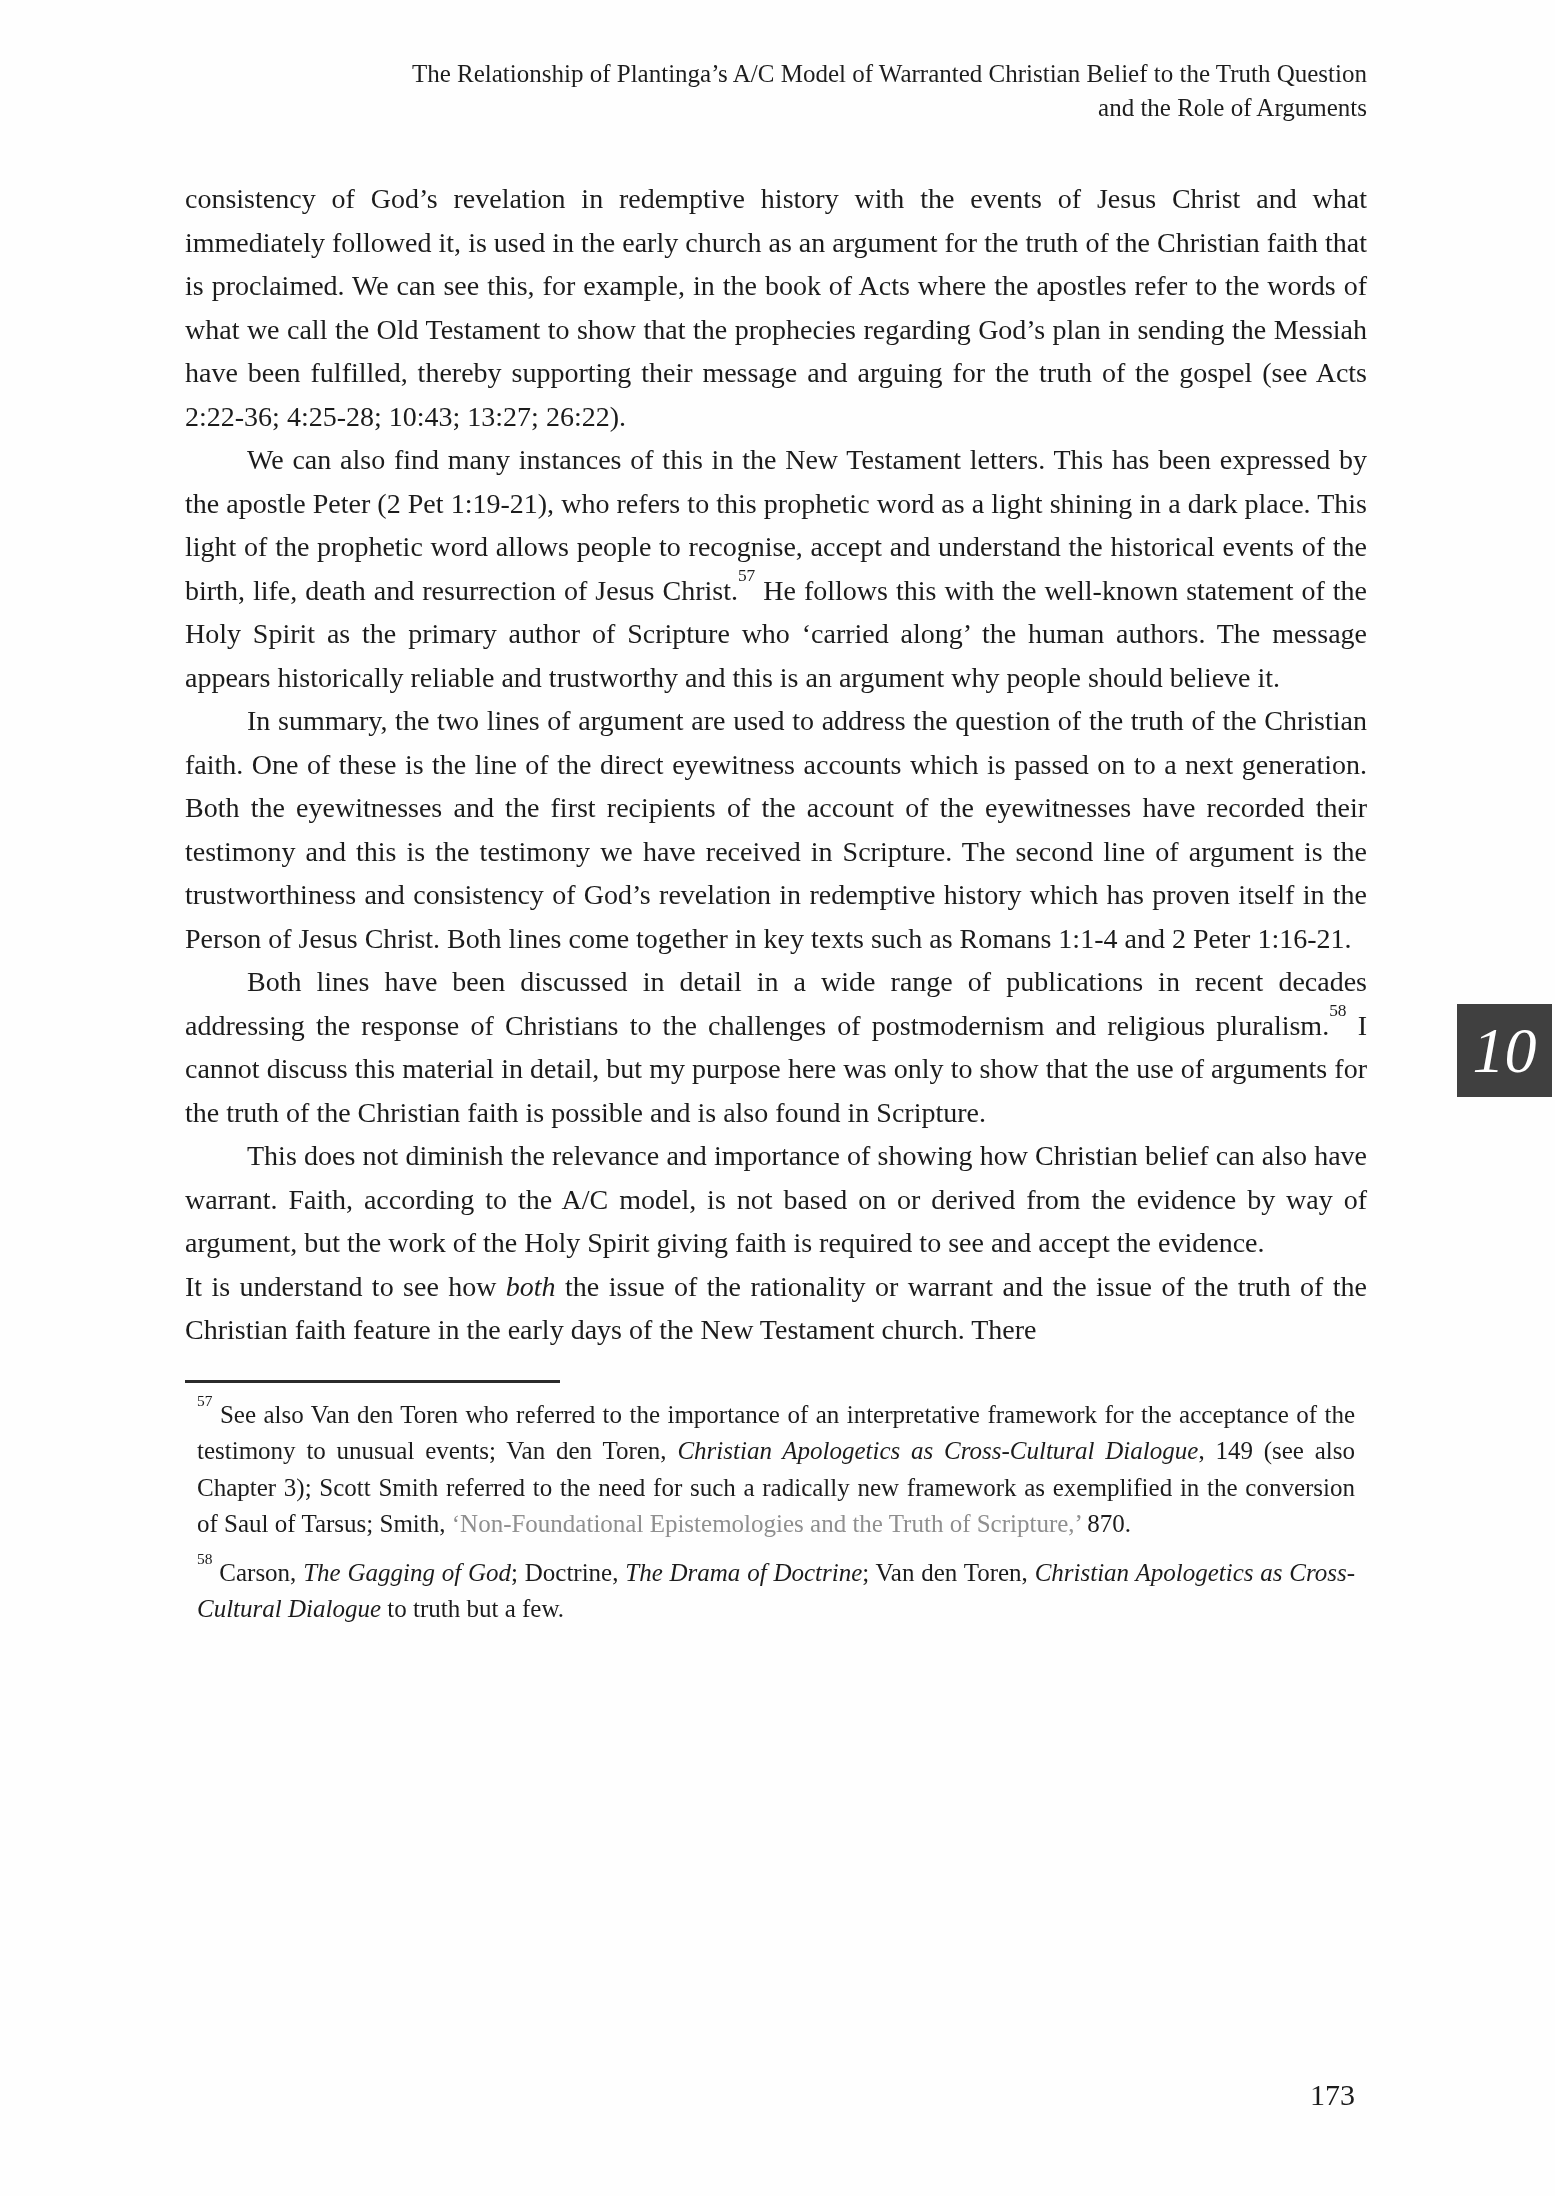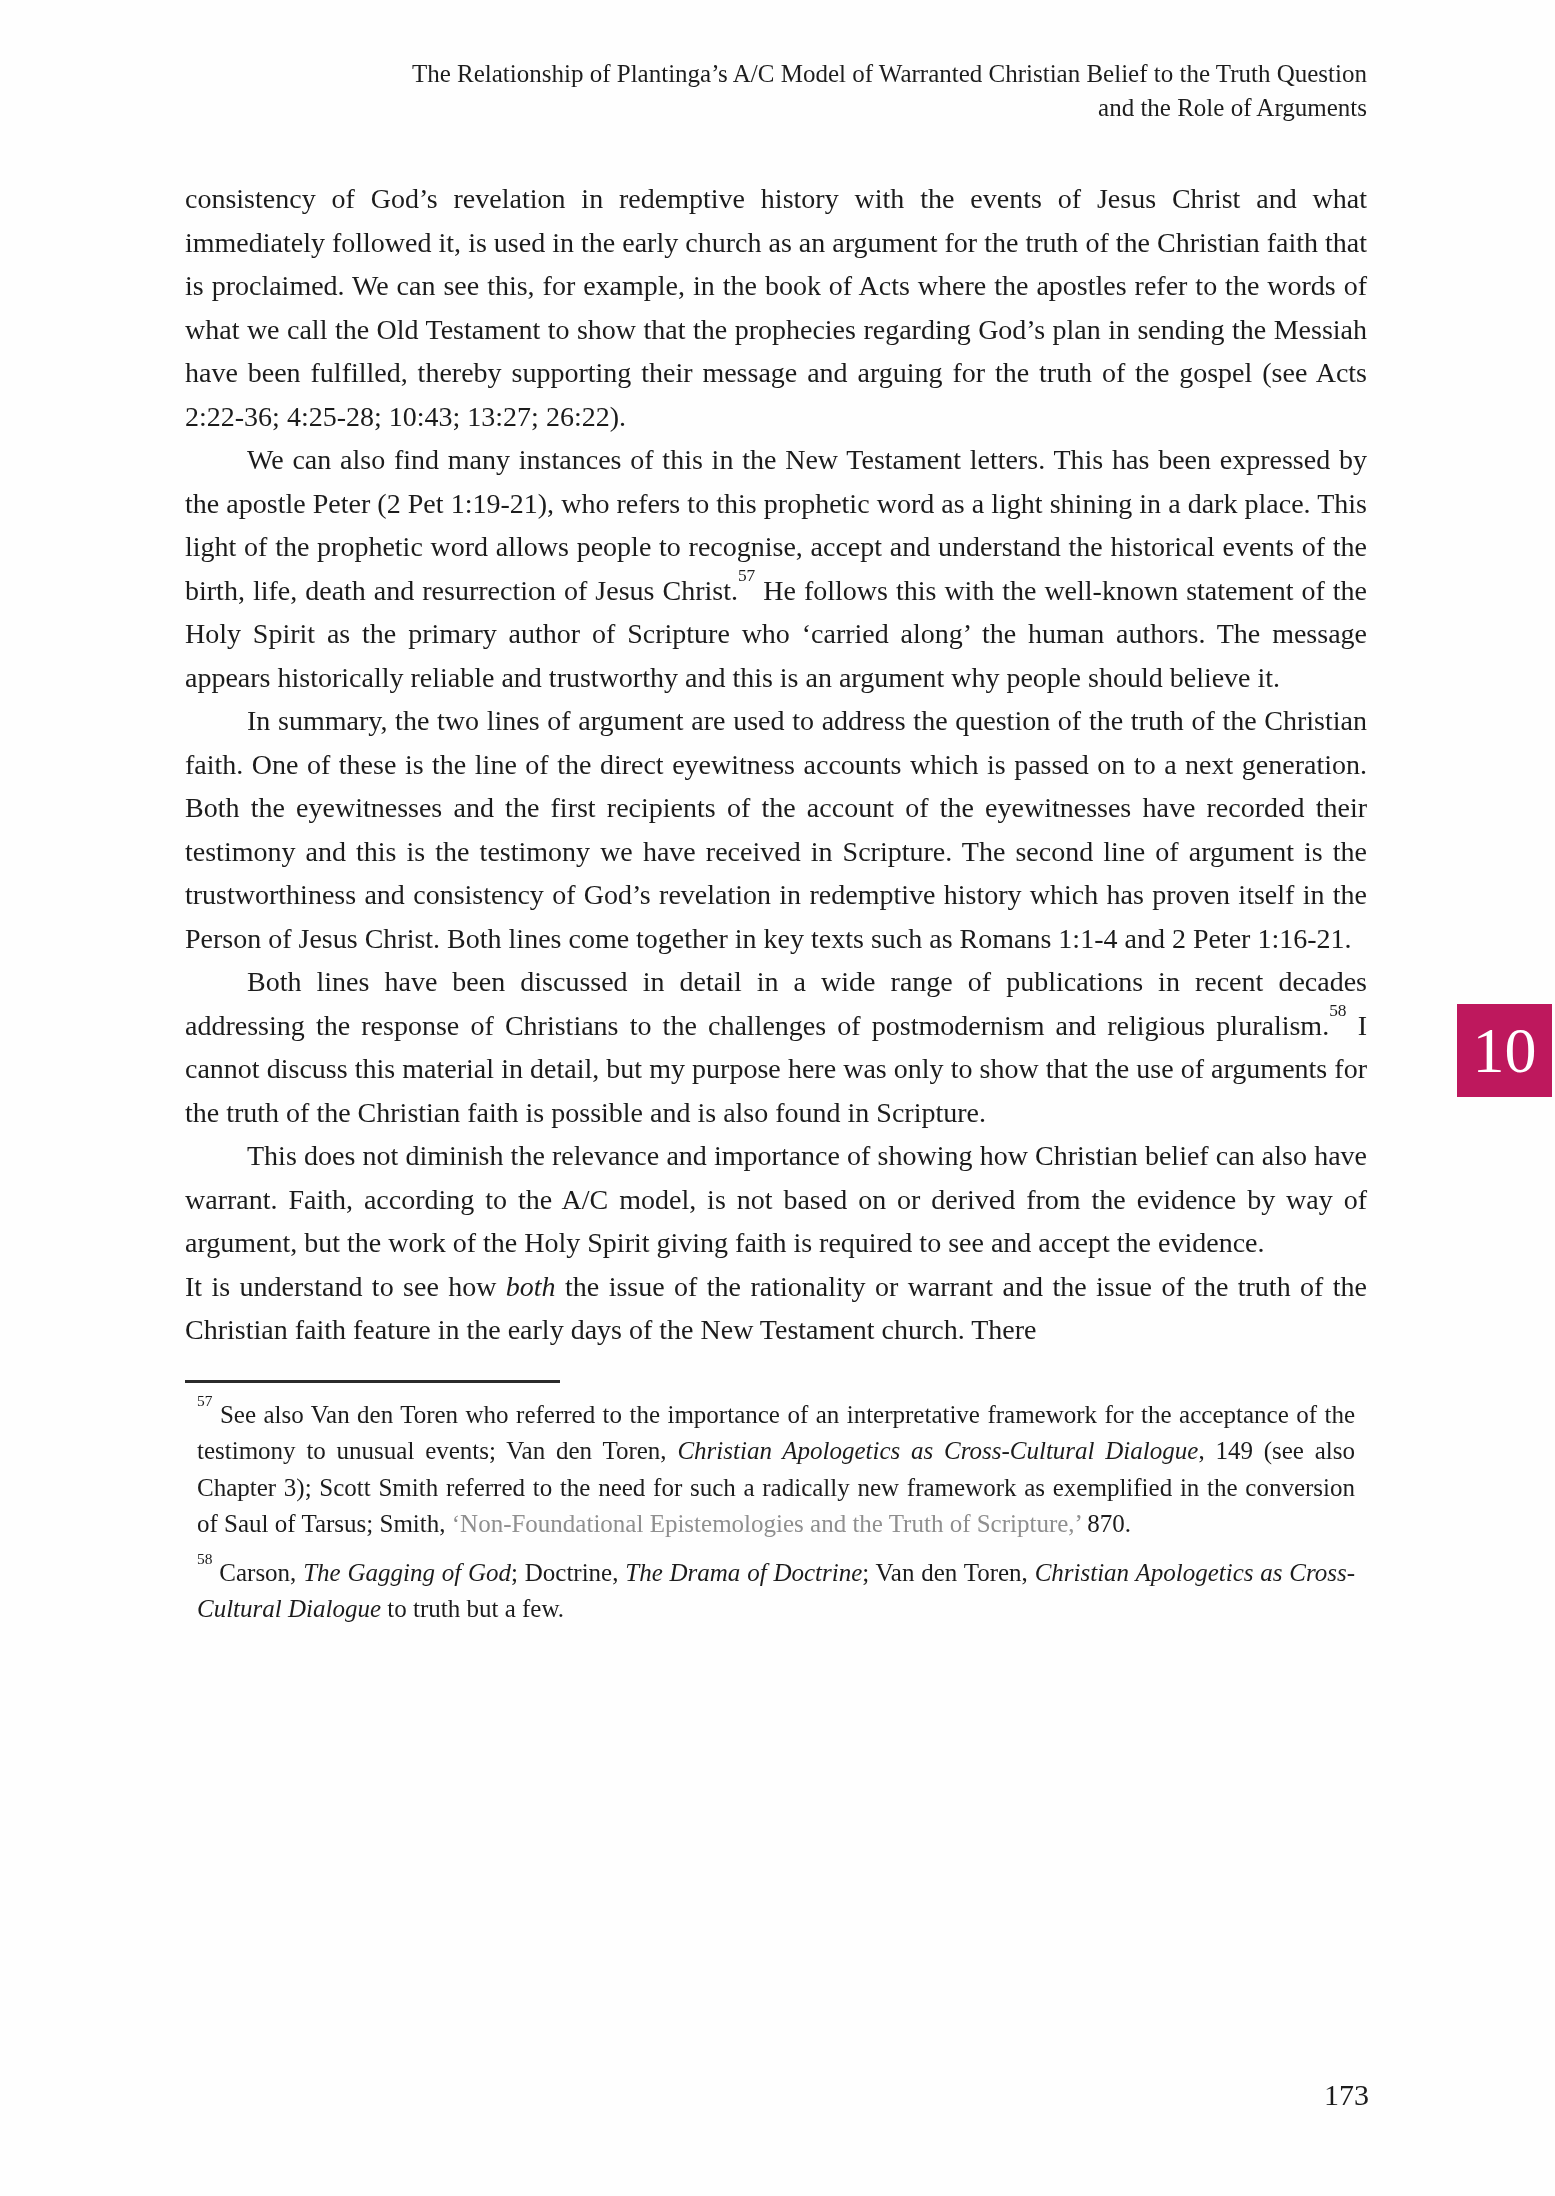--- a/index.html
+++ b/index.html
@@ -77,21 +77,21 @@
     color: #ffffff;
     display: flex;
     align-items: center;
     justify-content: center;
     font-size: 64px;
     font-family: "Liberation Serif", serif;
   }
   .page-number {
     position: absolute;
     top: 2078px;
-    right: 186px;
+    right: 200px;
     font-size: 30px;
     color: #1c1c1c;
   }
 </style>
 </head>
 <body>
 
 <div class="page">
 
   <div class="content">
@@ -115,17 +115,17 @@
     </div>
 
     <div class="footnotes">
       <hr class="footnote-rule">
       <p><sup>57</sup><span> See also Van den Toren who referred to the importance of an interpretative framework for the acceptance of the testimony to unusual events; Van den Toren, </span><span class="i">Christian Apologetics as Cross-Cultural Dialogue</span><span>, 149 (see also Chapter 3); Scott Smith referred to the need for such a radically new framework as exemplified in the conversion of Saul of Tarsus; Smith, </span><span class="gray">‘Non-Foundational Epistemologies and the Truth of Scripture,’</span><span> 870.</span></p>
       <p><sup>58</sup><span> Carson, </span><span class="i">The Gagging of God</span><span>; Doctrine, </span><span class="i">The Drama of Doctrine</span><span>; Van den Toren, </span><span class="i">Christian Apologetics as Cross-Cultural Dialogue</span><span> to truth but a few.</span></p>
     </div>
 
   </div>
 
-  <div class="chapter-tab" style="background: #be185d; color: rgb(255, 255, 255);">10</div>
+  <div class="chapter-tab" style="background: #404040; color: rgb(255, 255, 255); font-style: italic;">10</div>
 
   <div class="page-number">173</div>
 
 </div>
 
 </body></html>

